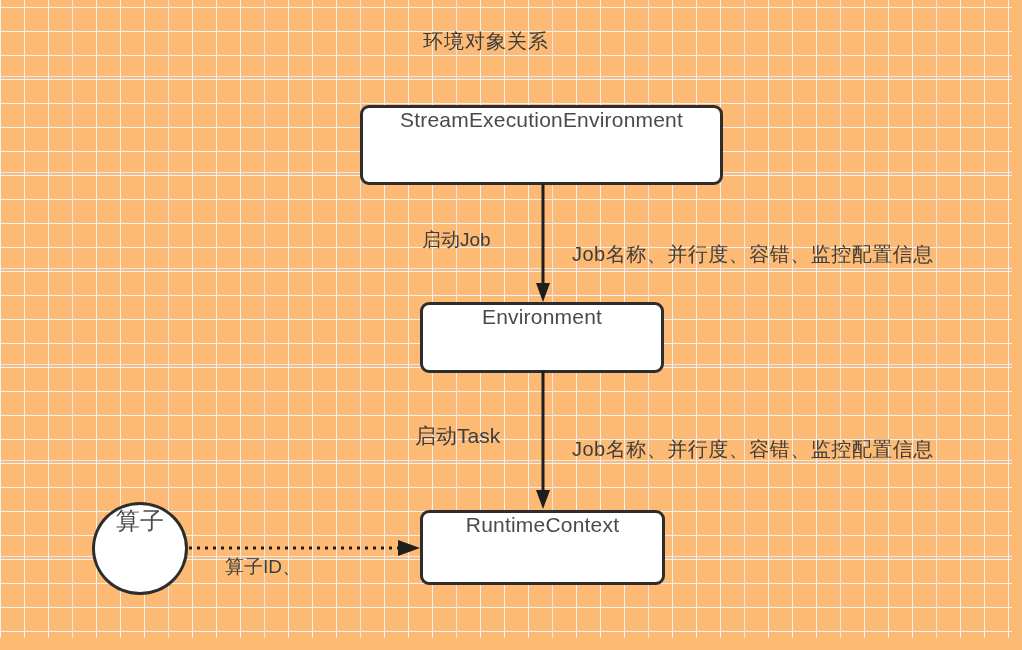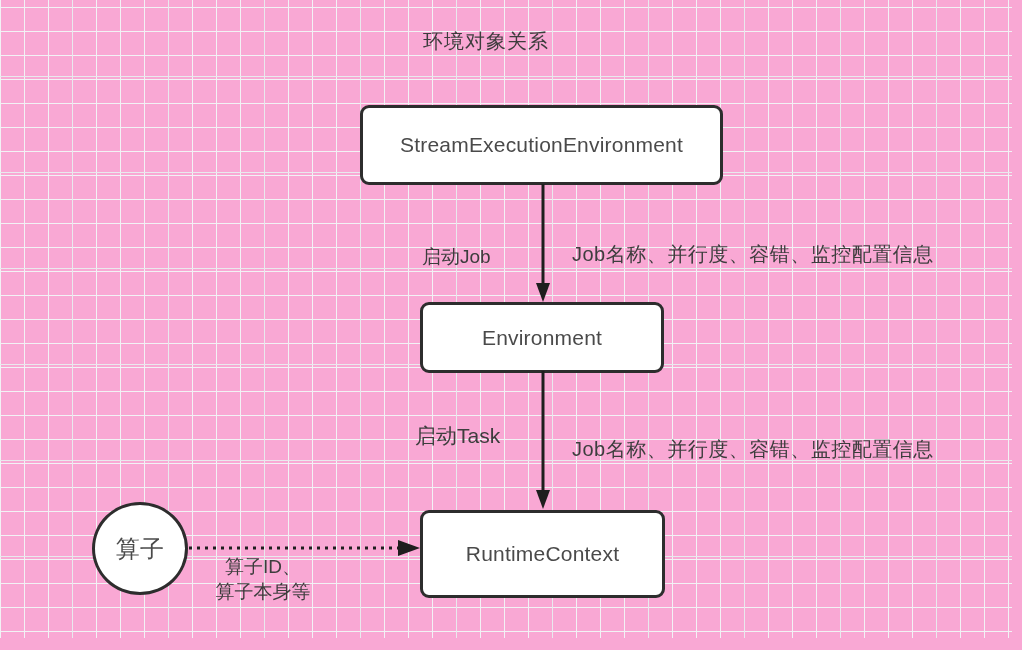--- a/index.html
+++ b/index.html
@@ -5,21 +5,21 @@
   html, body {
     margin: 0;
     padding: 0;
     background: #ffffff;
     font-family: "Liberation Sans", "DejaVu Sans", sans-serif;
   }
   #canvas {
     position: relative;
     width: 1022px;
     height: 650px;
-    background: #f9a8d4;
+    background: #fdba74;
     overflow: hidden;
   }
   #grid {
     position: absolute;
     left: 0; top: 0;
     width: 1012px;
     height: 638px;
     background-image:
       linear-gradient(90deg, #e9e9ed 1px, transparent 1px),
       linear-gradient(#e9e9ed 1px, transparent 1px),
@@ -27,39 +27,39 @@
       linear-gradient(#f2f2f5 1px, transparent 1px);
     background-size: 96px 100%, 100% 96px, 24px 100%, 100% 24px;
     background-position: 72px 0, 0 76px, 0 0, 0 7px;
   }
   .shape {
     position: absolute;
     box-sizing: border-box;
     background: #ffffff;
     border: 3px solid #2d2d2d;
     display: flex;
-    align-items: center;
+    align-items: flex-start;
     justify-content: center;
     font-size: 21px;
     color: #4a4a4a;
     letter-spacing: 0.2px;
   }
   .rect { border-radius: 9px; }
   #node-stream { left: 360px; top: 105px; width: 363px; height: 80px; }
   #node-env    { left: 420px; top: 302px; width: 244px; height: 71px; }
-  #node-rtc    { left: 420px; top: 510px; width: 245px; height: 88px; }
+  #node-rtc    { left: 420px; top: 510px; width: 245px; height: 75px; }
   #node-op     { left: 92px;  top: 502px; width: 96px;  height: 93px; border-radius: 50%; font-size: 24px; }
 
   .lbl {
     position: absolute;
     white-space: nowrap;
     color: #3d3d3d;
   }
   #title          { left: 423px; top: 28px;  font-size: 20px; letter-spacing: 1px; }
-  #lbl-start-job  { left: 422px; top: 227px; font-size: 19px; margin-top: 17px; }
+  #lbl-start-job  { left: 422px; top: 227px; font-size: 19px; }
   #lbl-payload-1  { left: 572px; top: 241px; font-size: 20px; letter-spacing: 0.5px; }
   #lbl-start-task { left: 415px; top: 422px; font-size: 21px; }
   #lbl-payload-2  { left: 572px; top: 436px; font-size: 20px; letter-spacing: 0.5px; }
   #lbl-op-info    { left: 198px; top: 554px; width: 130px; text-align: center;
                     font-size: 19px; line-height: 25px; white-space: normal; }
   #lbl-op-info span { display: block; }
 
   svg.arrow { position: absolute; overflow: visible; }
 </style>
 </head>
@@ -102,15 +102,14 @@
     <span>算子</span>
   </div>
 
   <svg class="arrow" style="left:186px; top:535px;" width="238" height="26" viewBox="0 0 238 26">
     <line x1="3" y1="13" x2="212" y2="13" stroke="#1e1e1e" stroke-width="3" stroke-dasharray="3 5"></line>
     <polygon points="212,5 212,21 234,13" fill="#1e1e1e"></polygon>
   </svg>
 
   <div id="lbl-op-info" class="lbl">
     <span>算子ID、</span>
-    <span>算子本身等</span>
   </div>
 </div>
 
 </body></html>

